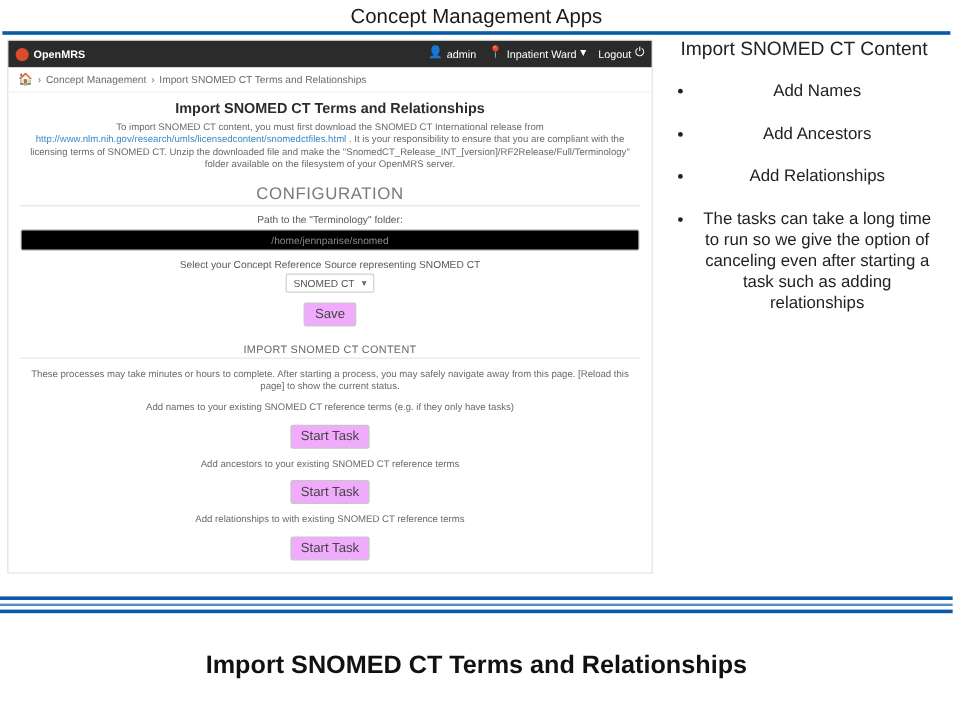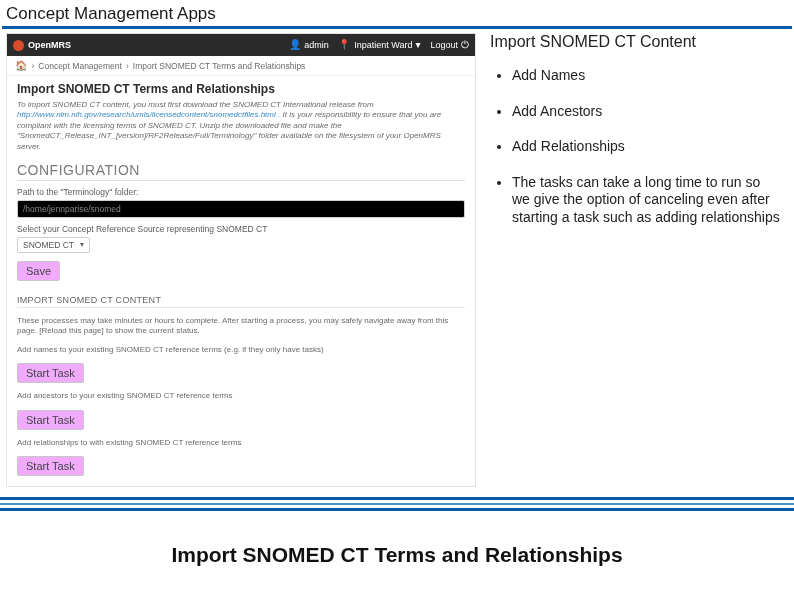--- a/index.html
+++ b/index.html
@@ -1,34 +1,34 @@
 <!DOCTYPE html>
 <html><head>
 <meta charset="utf-8">
 <style>
-  * { box-sizing: border-box; margin: 0; padding: 0; }
+  * { box-sizing: border-box; margin: 0; padding: 0; text-align: center; }
   body {
     width: 794px; height: 595px;
     font-family: Arial, Helvetica, sans-serif;
     background: #fff;
     position: relative;
     overflow: hidden;
   }
   .slide-title {
     padding: 4px 6px 2px 6px;
     font-size: 17px; color: #1a1a1a;
   }
   .title-underline {
     height: 3px; background: #0a5aa6; margin: 0 2px 4px 2px;
   }
   .content-row {
     display: flex; gap: 8px; padding: 0 6px;
   }
   .screenshot-pane {
-    width: 470px; border: 1px solid #e3e3e3; background: #fff;
+    width: 538px; border: 1px solid #e3e3e3; background: #fff;
     font-size: 9px; color: #4a4a4a;
     display: flex; flex-direction: column;
   }
   .omrs-header {
     background: #2b2b2b; color: #fff; height: 22px;
     display: flex; align-items: center; padding: 0 6px;
     font-size: 9px;
   }
   .omrs-header .brand { font-weight: bold; display: flex; align-items: center; gap: 4px; }
   .omrs-header .brand-icon { width: 11px; height: 11px; border-radius: 50%; background: #d94d2b; display:inline-block; }
@@ -36,21 +36,21 @@
   .omrs-header .nav-item { margin-left: 10px; display: flex; align-items: center; gap: 3px; }
   .omrs-header .glyph { font-size: 10px; line-height: 1; }
   .breadcrumb {
     padding: 4px 8px; font-size: 8.5px; color: #6b6b6b;
     display: flex; gap: 4px; align-items: center;
     border-bottom: 1px solid #f0f0f0;
   }
   .breadcrumb .home { font-size: 10px; }
   .page-body { padding: 6px 10px 10px 10px; }
   .page-h1 { color: #2c2c2c; font-size: 12px; font-weight: 600; margin-bottom: 4px; }
-  .intro { font-size: 8px; color: #6a6a6a; line-height: 1.3; font-style: italic; }
+  .intro { font-size: 8px; color: #6a6a6a; line-height: 1.3; }
   .intro a { color: #3a8ac7; text-decoration: none; }
   .section-label {
     font-size: 14px; letter-spacing: 0.5px; color: #7a7a7a;
     border-bottom: 1px solid #e0e0e0; padding-bottom: 2px; margin: 10px 0 6px 0;
   }
   .field-label { font-size: 8.5px; color: #5a5a5a; margin-top: 6px; }
   .text-input {
     width: 100%; border: 1px solid #cfcfcf; background: #000000;
     font-size: 8.5px; padding: 3px 5px; margin-top: 3px; color: #8a8a8a;
     border-radius: 2px;

